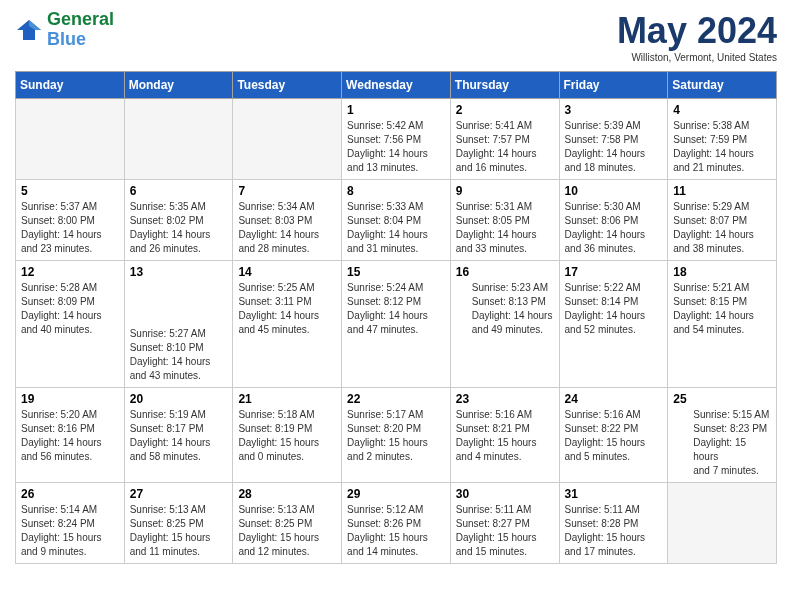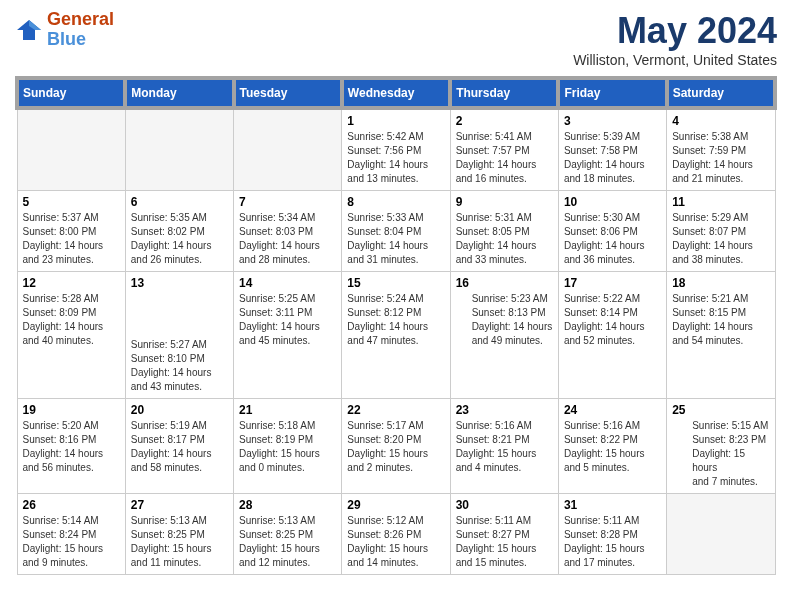--- a/index.html
+++ b/index.html
@@ -21,50 +21,50 @@
       align-items: center;
       gap: 4px;
     }
     .logo-text {
       font-size: 18px;
       font-weight: bold;
       color: #1a3a6b;
       line-height: 1.1;
     }
     .logo-text span {
-      color: #c2410c;
+      color: #15803d;
     }
     .logo-bird {
       width: 28px;
       height: 28px;
     }
     .title-area {
       text-align: right;
     }
     .month-title {
       font-size: 36px;
       font-weight: bold;
       color: #1a3a6b;
     }
     .location {
-      font-size: 14px;
+      font-size: 10px;
       color: #333;
     }
     .calendar {
       width: 100%;
       border-collapse: collapse;
       font-size: 11px;
     }
     .calendar th {
       background: #2060c0;
       color: #fff;
       padding: 6px 4px;
       text-align: left;
       font-size: 12px;
-      border: 4px solid #a3a3a3;
+      border: 1px solid #a3a3a3;
     }
     .calendar td {
       border: 1px solid #ccc;
       vertical-align: top;
       padding: 4px 5px;
       width: 108px;
       min-height: 75px;
       background: #fff;
     }
     .calendar td.empty {

